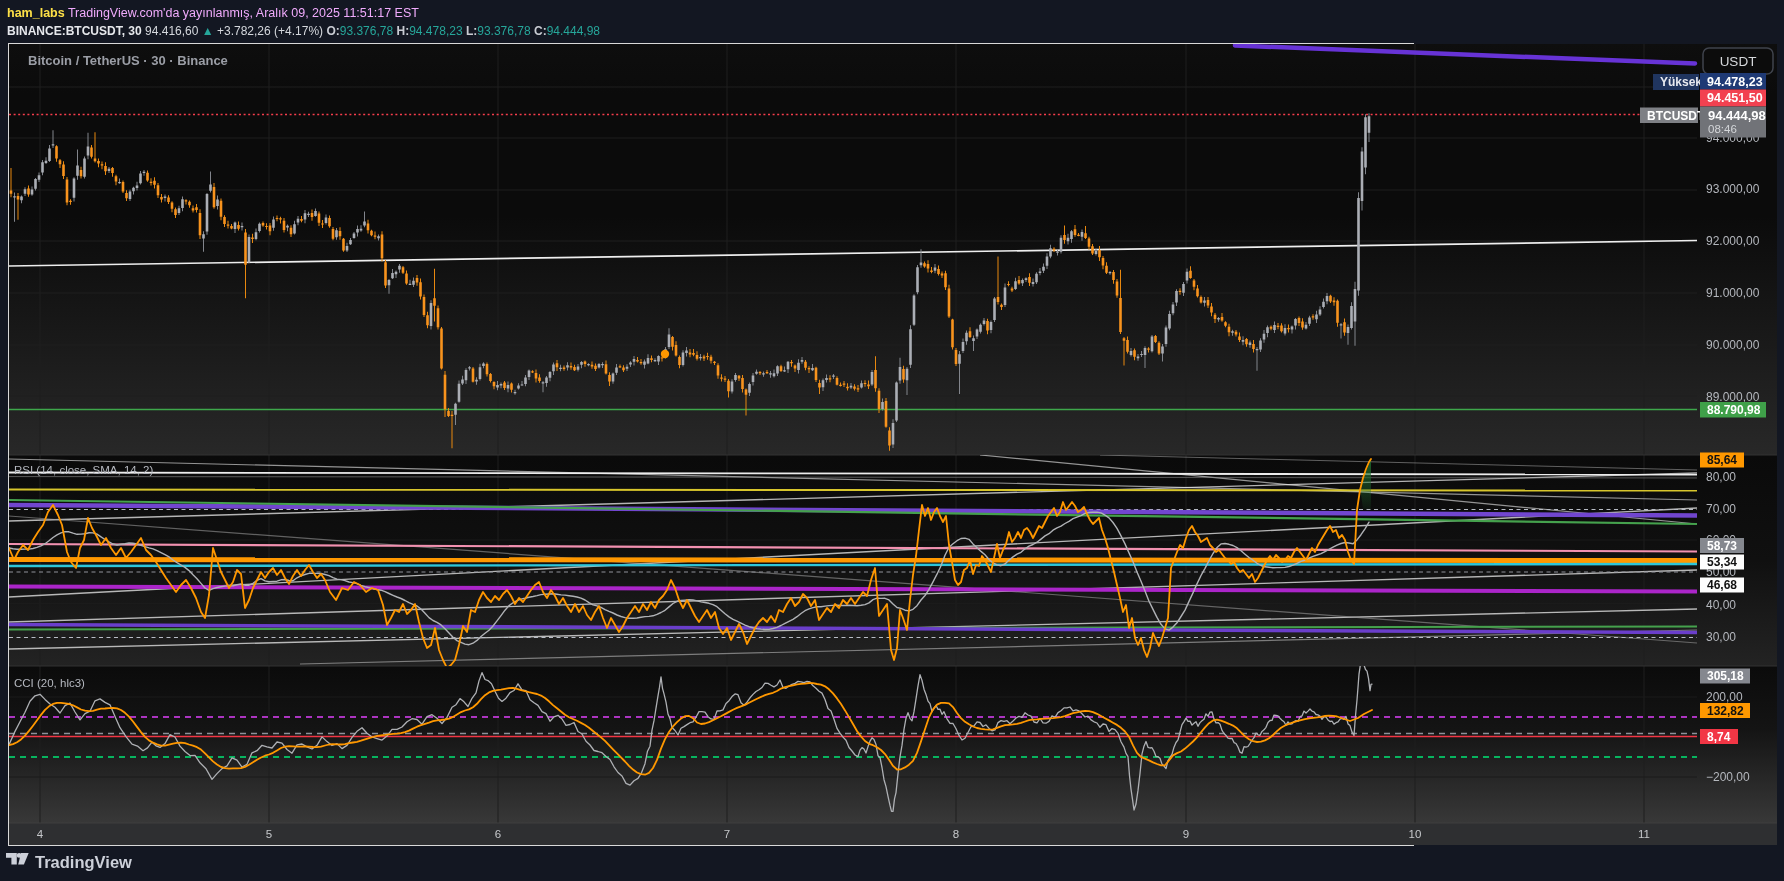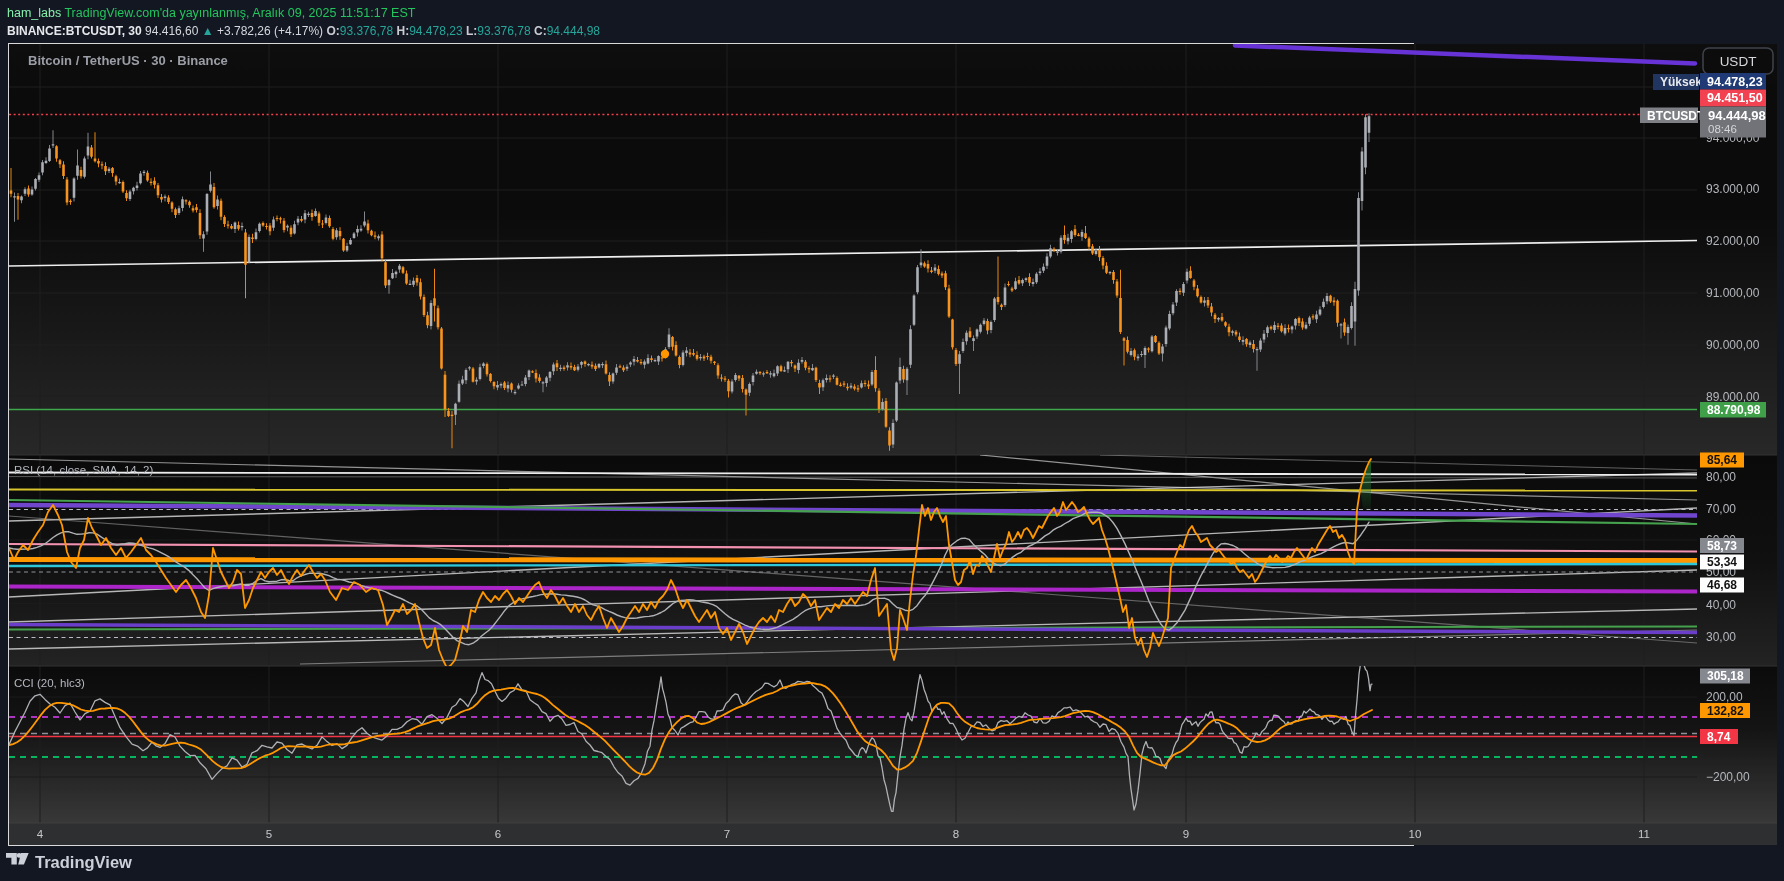--- a/index.html
+++ b/index.html
@@ -1,20 +1,20 @@
 <!DOCTYPE html>
 <html><head><meta charset="utf-8"><style>
 *{margin:0;padding:0;box-sizing:border-box}
 body{width:1784px;height:881px;background:#131722;font-family:"Liberation Sans",sans-serif;overflow:hidden;position:relative}
 .hdr{position:absolute;left:7px;white-space:nowrap;font-size:12.5px}
 .chart{position:absolute;left:8px;top:43px;width:1406px;height:803px;border:1px solid #d9d9d9;background:#0b0b0b}
 .logo{position:absolute;left:6px;top:853px;display:flex;}
 .logo span{color:#ccd0d9;font-weight:bold;font-size:16.5px;letter-spacing:0px;margin-left:6px}
 </style></head><body>
-<div class="hdr" style="top:6px"><span style="color:#86efac;font-weight:normal">ham_labs</span> <span style="color:#22c55e">TradingView.com'da yayınlanmış, Aralık 09, 2025 11:51:17 EST</span></div>
+<div class="hdr" style="top:6px"><span style="color:#fde047;font-weight:bold">ham_labs</span> <span style="color:#f0abfc">TradingView.com'da yayınlanmış, Aralık 09, 2025 11:51:17 EST</span></div>
 <div class="hdr" style="top:23.5px;font-size:12px"><span style="color:#e6e8ec;font-weight:bold">BINANCE:BTCUSDT, 30</span> <span style="color:#d5d8dd">94.416,60</span> <span style="color:#26a69a">▲</span> <span style="color:#d5d8dd">+3.782,26 (+4.17%)</span> <span style="color:#c9ccd3;font-weight:bold">O:</span><span style="color:#26a69a">93.376,78</span> <span style="color:#c9ccd3;font-weight:bold">H:</span><span style="color:#26a69a">94.478,23</span> <span style="color:#c9ccd3;font-weight:bold">L:</span><span style="color:#26a69a">93.376,78</span> <span style="color:#c9ccd3;font-weight:bold">C:</span><span style="color:#26a69a">94.444,98</span></div>
 <div class="chart">
     <svg width="1768" height="801" viewBox="0 0 1768 801" style="position:absolute;left:0;top:0">
       <defs>
 <linearGradient id="gm" x1="0" y1="0" x2="0" y2="1">
 <stop offset="0" stop-color="#0e0e0e"></stop>
           <stop offset="0.12" stop-color="#0b0b0b"></stop>
 <stop offset="0.42" stop-color="#0b0b0b"></stop>
           <stop offset="0.75" stop-color="#1b1b1b"></stop>
 <stop offset="1" stop-color="#282828"></stop>

